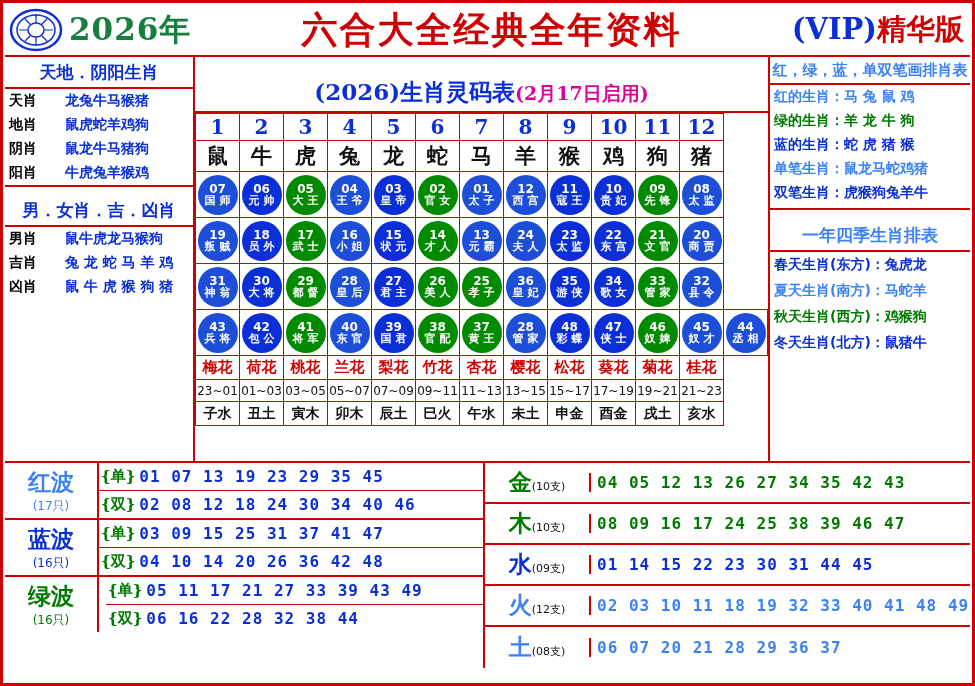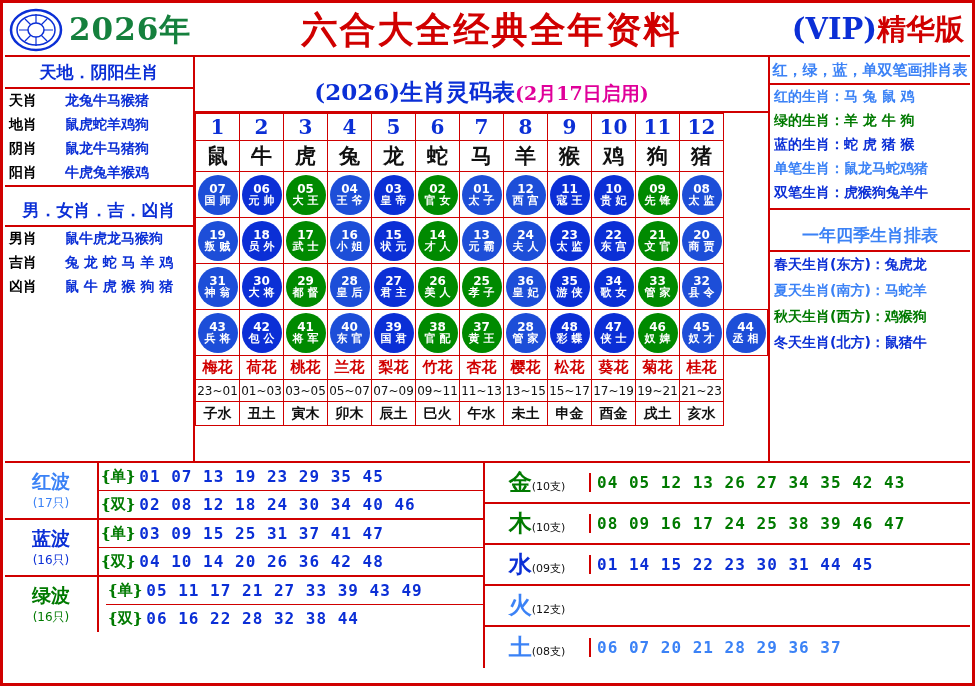--- a/index.html
+++ b/index.html
@@ -105,21 +105,21 @@
   .bottom-row { display:flex; height:auto; border-top:2px solid #d00000; }
   .bot-left { width:480px; border-right:2px solid #d00000; }
   .bot-right { flex:1; }
   .wave-block { display:flex; border-bottom:2px solid #d00000; }
   .wave-block:last-child { border-bottom:none;gap:7px; }
   .wave-label {
     width:94px; border-right:2px solid #d00000;
     display:flex; flex-direction:column; align-items:center; justify-content:center;
     padding:2px 0;
   }
-  .wave-name { font-size:19px; font-weight:bold;
+  .wave-name { font-size:23px; font-weight:bold;
     font-family:"DejaVu Serif","Liberation Serif",serif; }
   .wave-count { font-size:12px; }
   .wave-rows { flex:1; }
   .wave-r { display:flex; align-items:center; font-size:16px; font-weight:bold; padding:4px 2px; color:#0b2fd6;
     font-family:"DejaVu Sans Mono","Liberation Mono",monospace; }
   .wave-r.sep { border-bottom:1px solid #d00000; }
   .tag { color:#007a00; font-size:15px; margin-right:4px; font-family:"DejaVu Serif",serif;}
   .nums { letter-spacing:1px; }
 
   .el-block { display:flex; align-items:center; border-bottom:2px solid #d00000; height:41px; }
@@ -680,20 +680,21 @@
         <div class="el-block">
           <div class="el-label"><span class="el-name c-green">木</span><span class="el-sub">(10支)</span></div>
           <div class="el-nums c-green">08 09 16 17 24 25 38 39 46 47</div>
         </div>
         <div class="el-block">
           <div class="el-label"><span class="el-name c-blue">水</span><span class="el-sub">(09支)</span></div>
           <div class="el-nums c-blue">01 14 15 22 23 30 31 44 45</div>
         </div>
         <div class="el-block">
           <div class="el-label"><span class="el-name c-red">火</span><span class="el-sub">(12支)</span></div>
+          <div class="el-nums c-red">02 03 10 11 18 19 32 33 40 41 48 49</div>
         </div>
         <div class="el-block">
           <div class="el-label"><span class="el-name c-red">土</span><span class="el-sub">(08支)</span></div>
           <div class="el-nums c-red">06 07 20 21 28 29 36 37</div>
         </div>
       </div>
   </div>
 
 </div>
 

